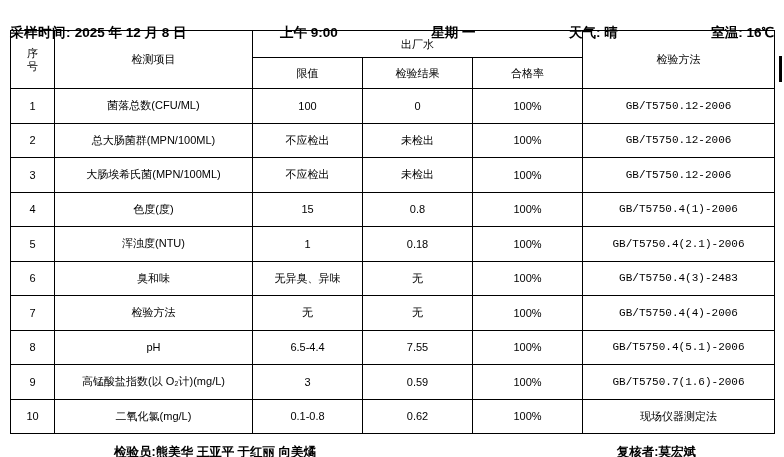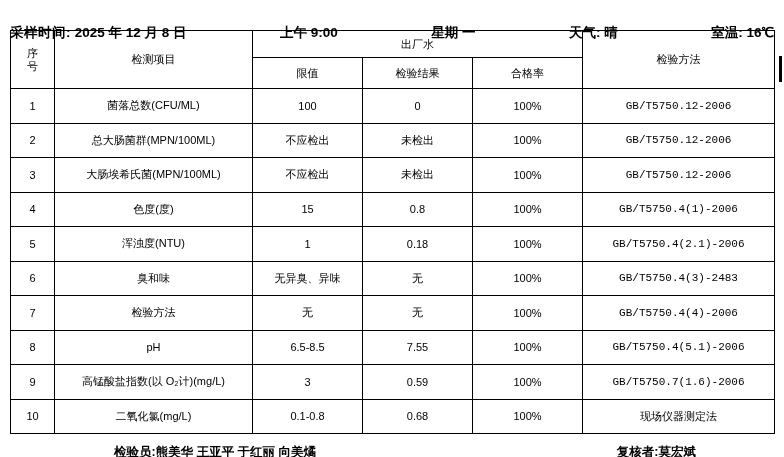--- a/index.html
+++ b/index.html
@@ -218,38 +218,38 @@
         <td class="cell-no">7</td>
         <td class="cell-item">检验方法</td>
         <td class="cell-limit">无</td>
         <td class="cell-result">无</td>
         <td class="cell-rate">100%</td>
         <td class="cell-method">GB/T5750.4(4)-2006</td>
       </tr>
       <tr>
         <td class="cell-no">8</td>
         <td class="cell-item">pH</td>
-        <td class="cell-limit">6.5-8.5</td>
+        <td class="cell-limit">6.5-4.4</td>
         <td class="cell-result">7.55</td>
         <td class="cell-rate">100%</td>
         <td class="cell-method">GB/T5750.4(5.1)-2006</td>
       </tr>
       <tr>
         <td class="cell-no">9</td>
         <td class="cell-item">高锰酸盐指数(以 O₂计)(mg/L)</td>
         <td class="cell-limit">3</td>
         <td class="cell-result">0.59</td>
         <td class="cell-rate">100%</td>
         <td class="cell-method">GB/T5750.7(1.6)-2006</td>
       </tr>
       <tr>
         <td class="cell-no">10</td>
         <td class="cell-item">二氧化氯(mg/L)</td>
         <td class="cell-limit">0.1-0.8</td>
-        <td class="cell-result">0.68</td>
+        <td class="cell-result">0.62</td>
         <td class="cell-rate">100%</td>
         <td class="cell-method">现场仪器测定法</td>
       </tr>
     </tbody>
   </table>
 
   <div class="footer">
     <span class="inspectors">检验员:熊美华 王亚平 于红丽  向美燏</span>
     <span class="reviewer">复核者:莫宏斌</span>
   </div>

